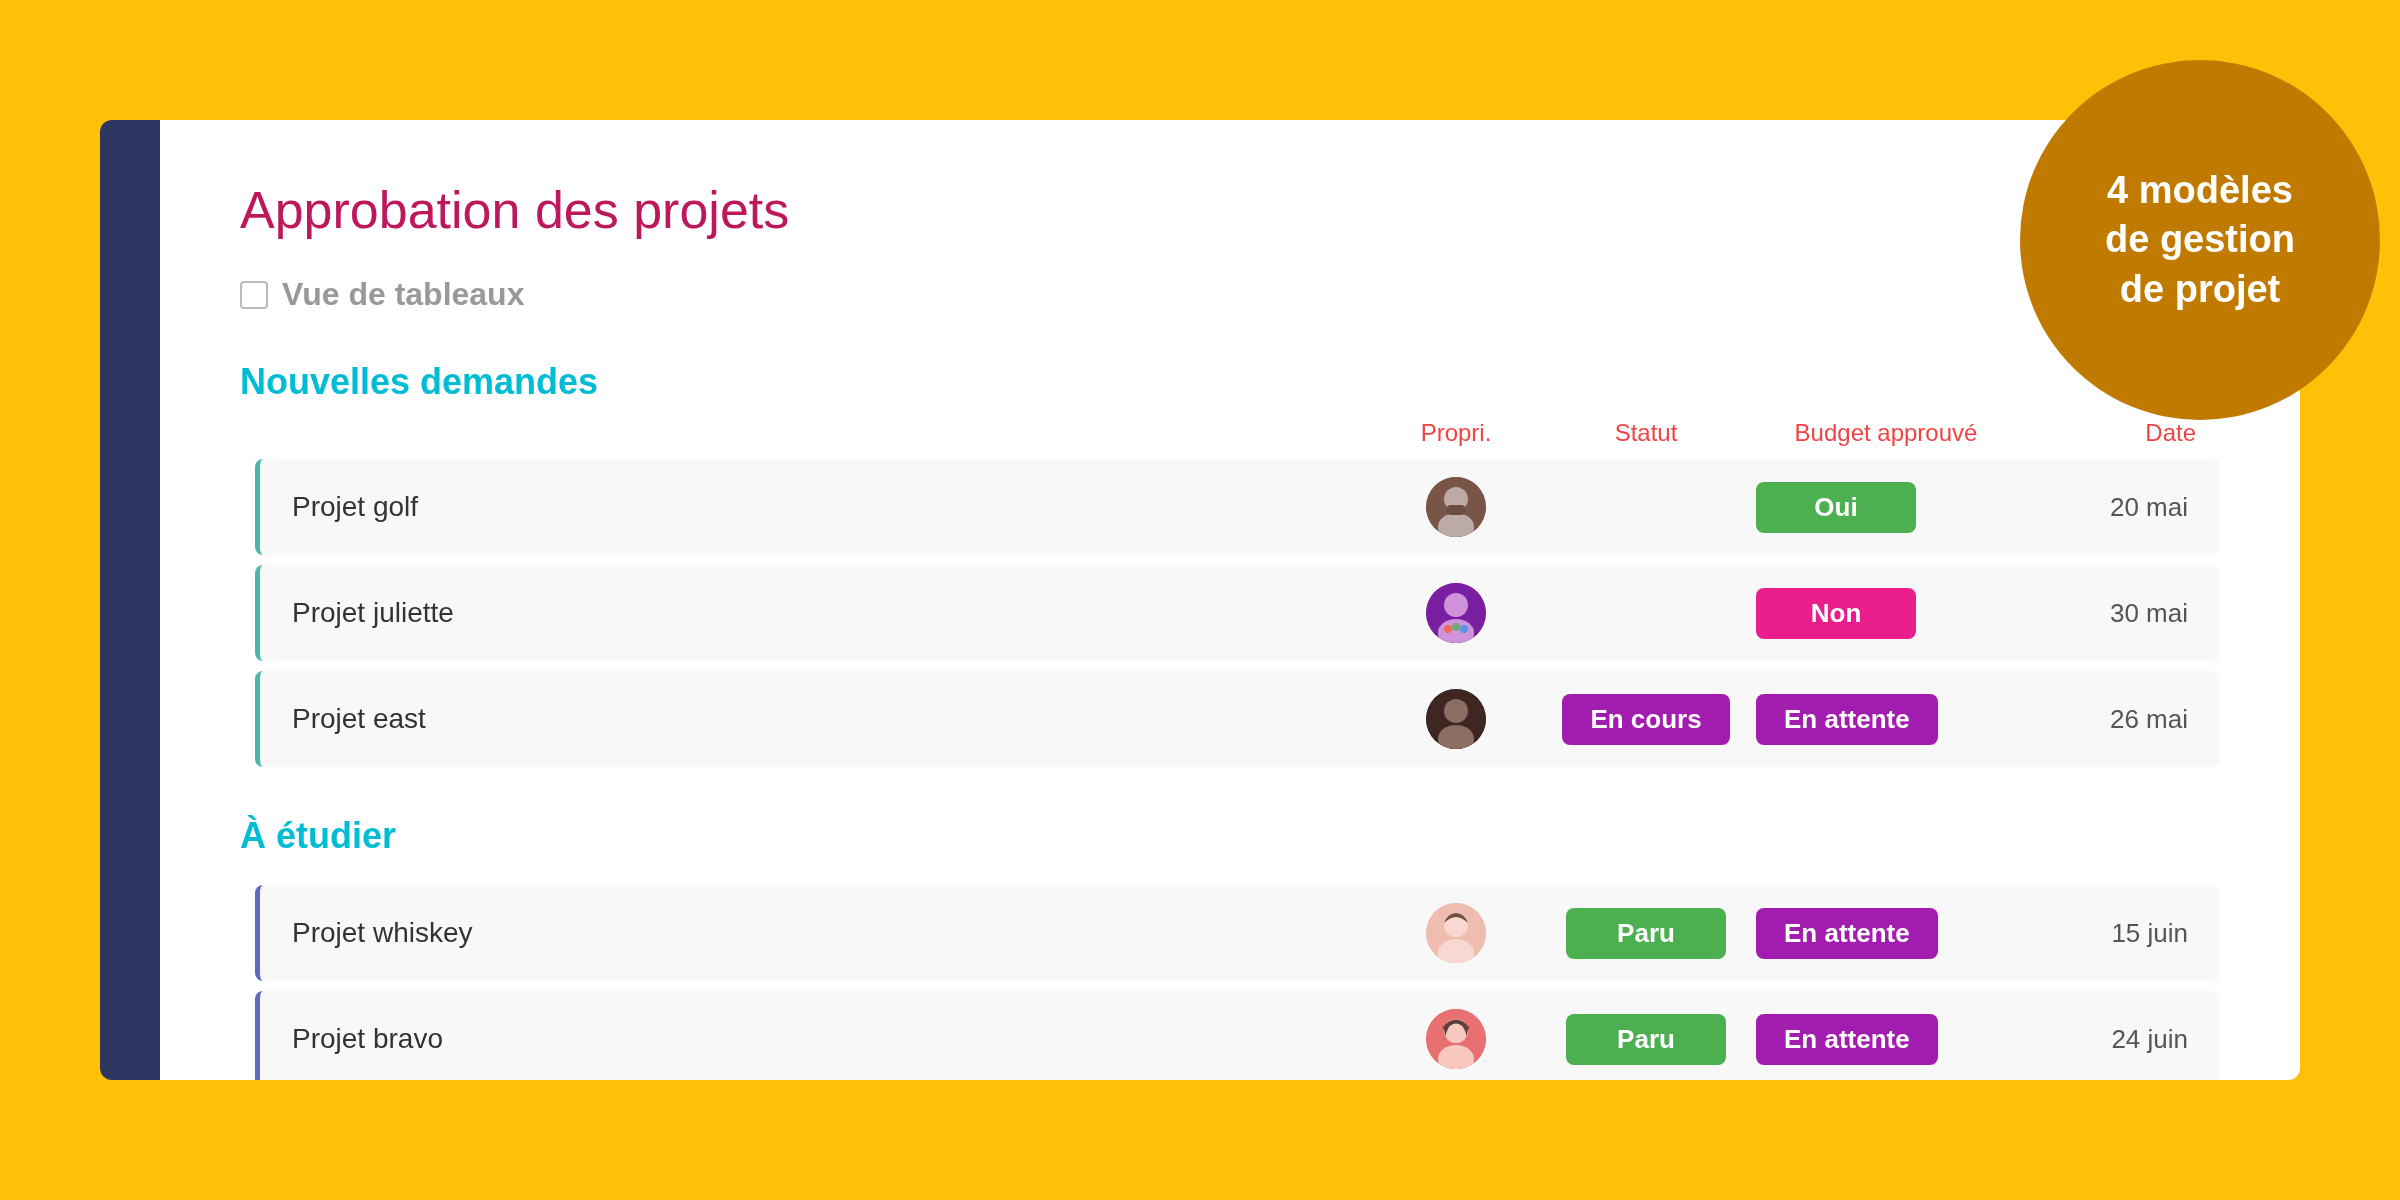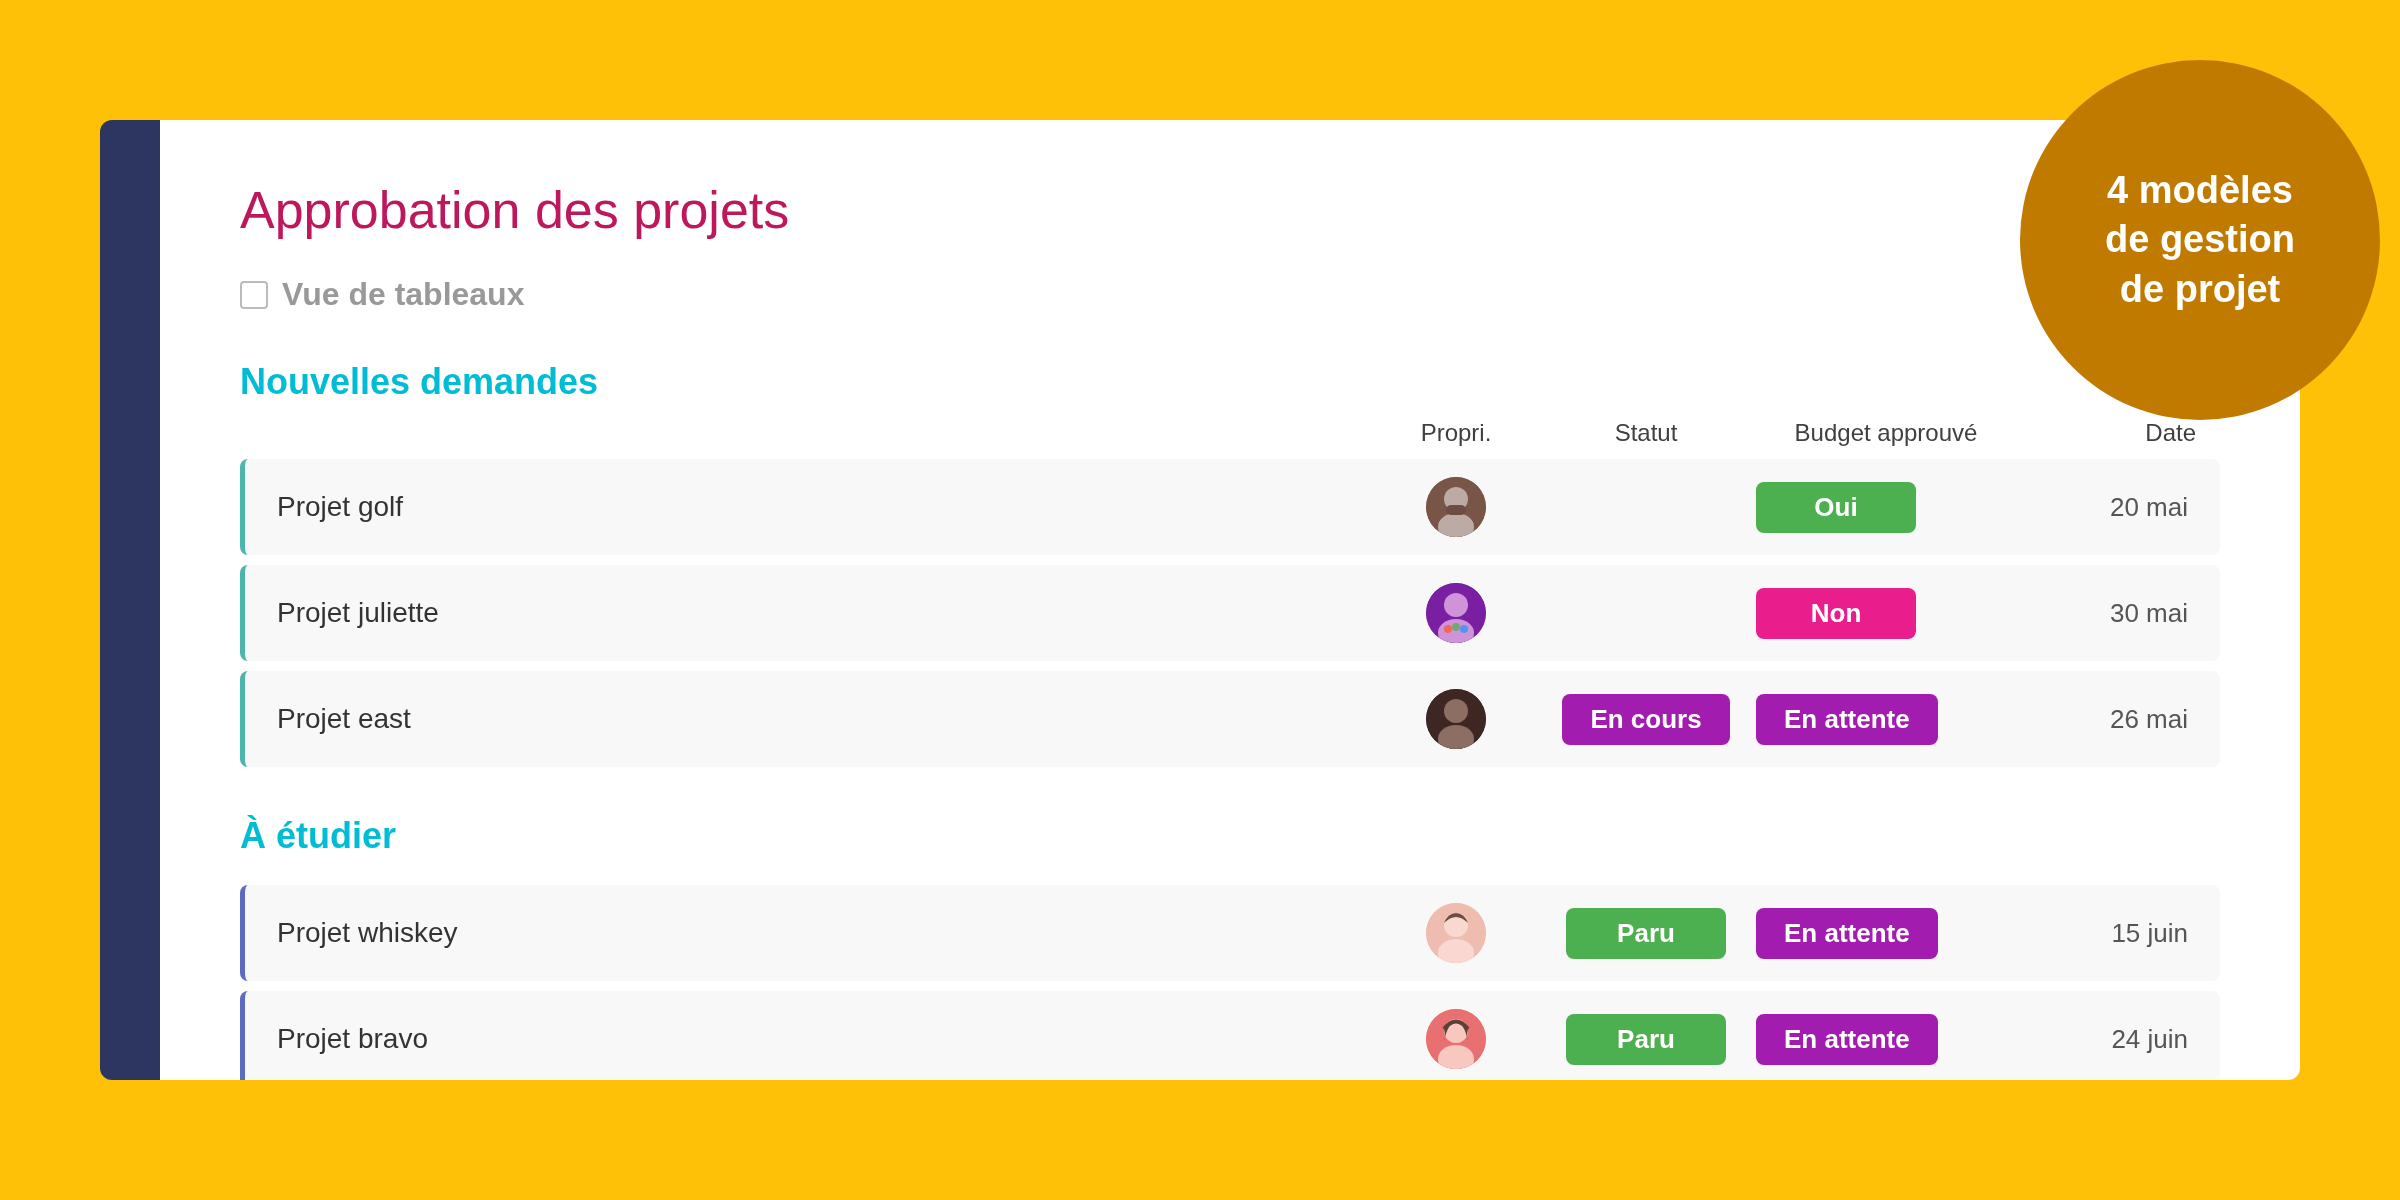--- a/index.html
+++ b/index.html
@@ -102,21 +102,21 @@
     
     .table-wrapper {
       width: 100%;
       margin-bottom: 48px;
     }
 
     .col-headers {
       display: grid;
       grid-template-columns: 1fr 160px 220px 260px 180px;
       padding: 0 24px 12px 32px;
-      color: #404040;
+      color: #ef4444;
       font-size: 24px;
       font-weight: 500;
     }
 
     .col-header {
       text-align: center;
     }
 
     .col-header:first-child {
       text-align: left;
@@ -130,20 +130,21 @@
     .table-row {
       display: grid;
       grid-template-columns: 1fr 160px 220px 260px 180px;
       align-items: center;
       padding: 18px 24px;
       background: #f8f8f8;
       border-radius: 8px;
       margin-bottom: 10px;
       border-left: 5px solid;
       position: relative;
+      margin-left: 15px;
     }
 
     .row-name {
       font-size: 28px;
       color: #333;
       padding-left: 8px;
     }
 
     .row-avatar {
       display: flex;

